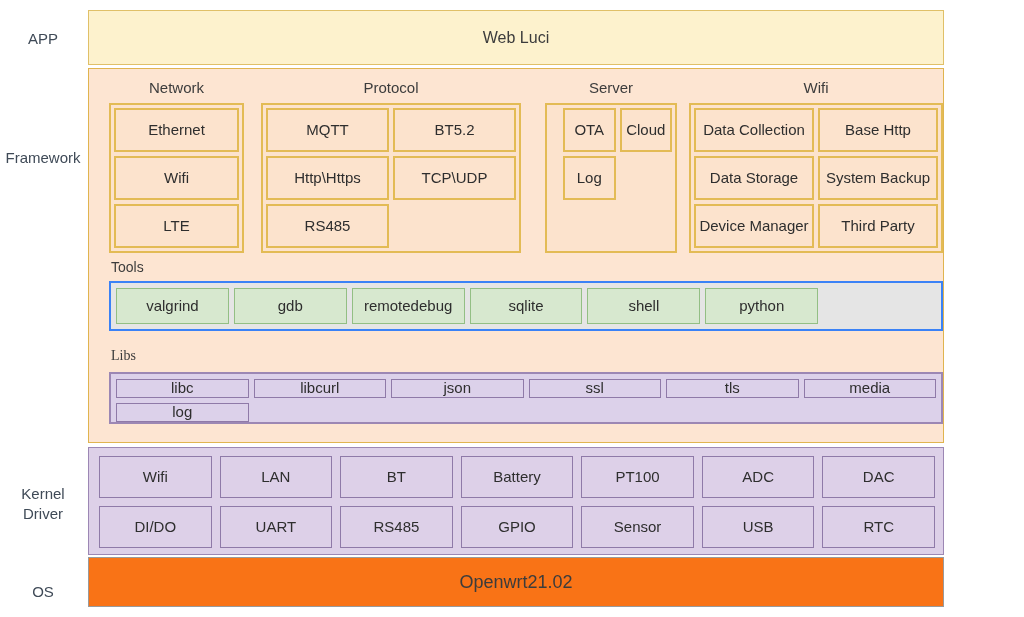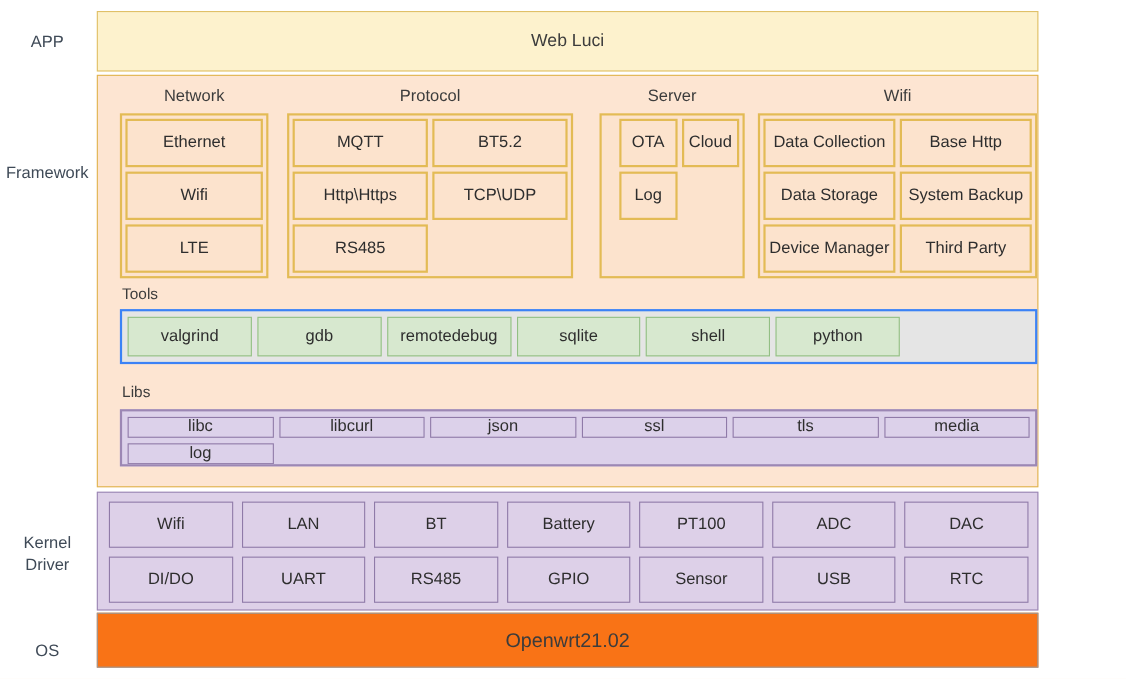--- a/index.html
+++ b/index.html
@@ -233,21 +233,21 @@
 
     <div class="strip strip-tools" style="left:20px; top:212px; width:834px; height:50px; grid-template-columns:repeat(7,1fr);">
       <div class="cell">valgrind</div>
       <div class="cell">gdb</div>
       <div class="cell">remotedebug</div>
       <div class="cell">sqlite</div>
       <div class="cell">shell</div>
       <div class="cell">python</div>
     </div>
 
-    <div class="strip-label" style="left:22px; top:279px;">Libs</div>
+    <div class="strip-label" style="left:22px; top:279px;font-family:Liberation Serif, serif;">Libs</div>
 
     <div class="strip strip-libs" style="left:20px; top:303px; width:834px; height:52px; grid-template-columns:repeat(6,1fr);">
       <div class="cell">libc</div>
       <div class="cell">libcurl</div>
       <div class="cell">json</div>
       <div class="cell">ssl</div>
       <div class="cell">tls</div>
       <div class="cell">media</div>
       <div class="cell">log</div>
     </div>

